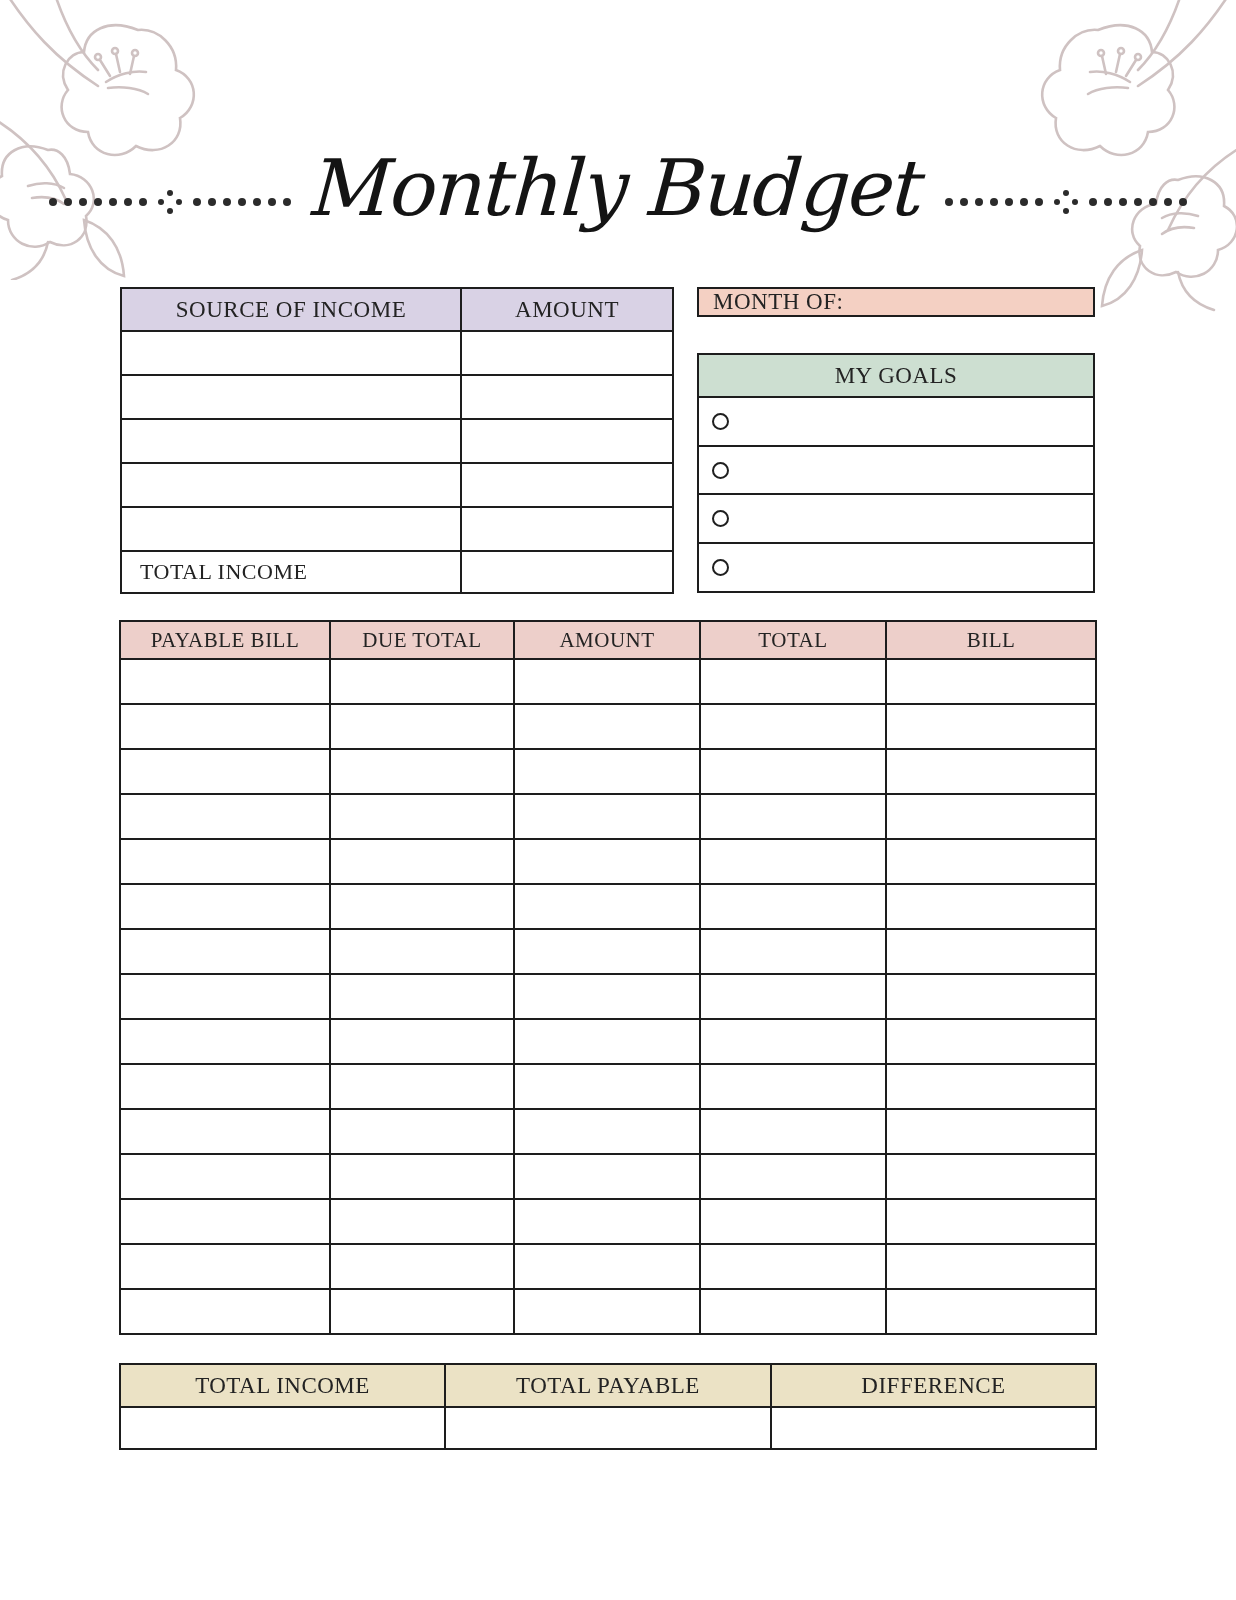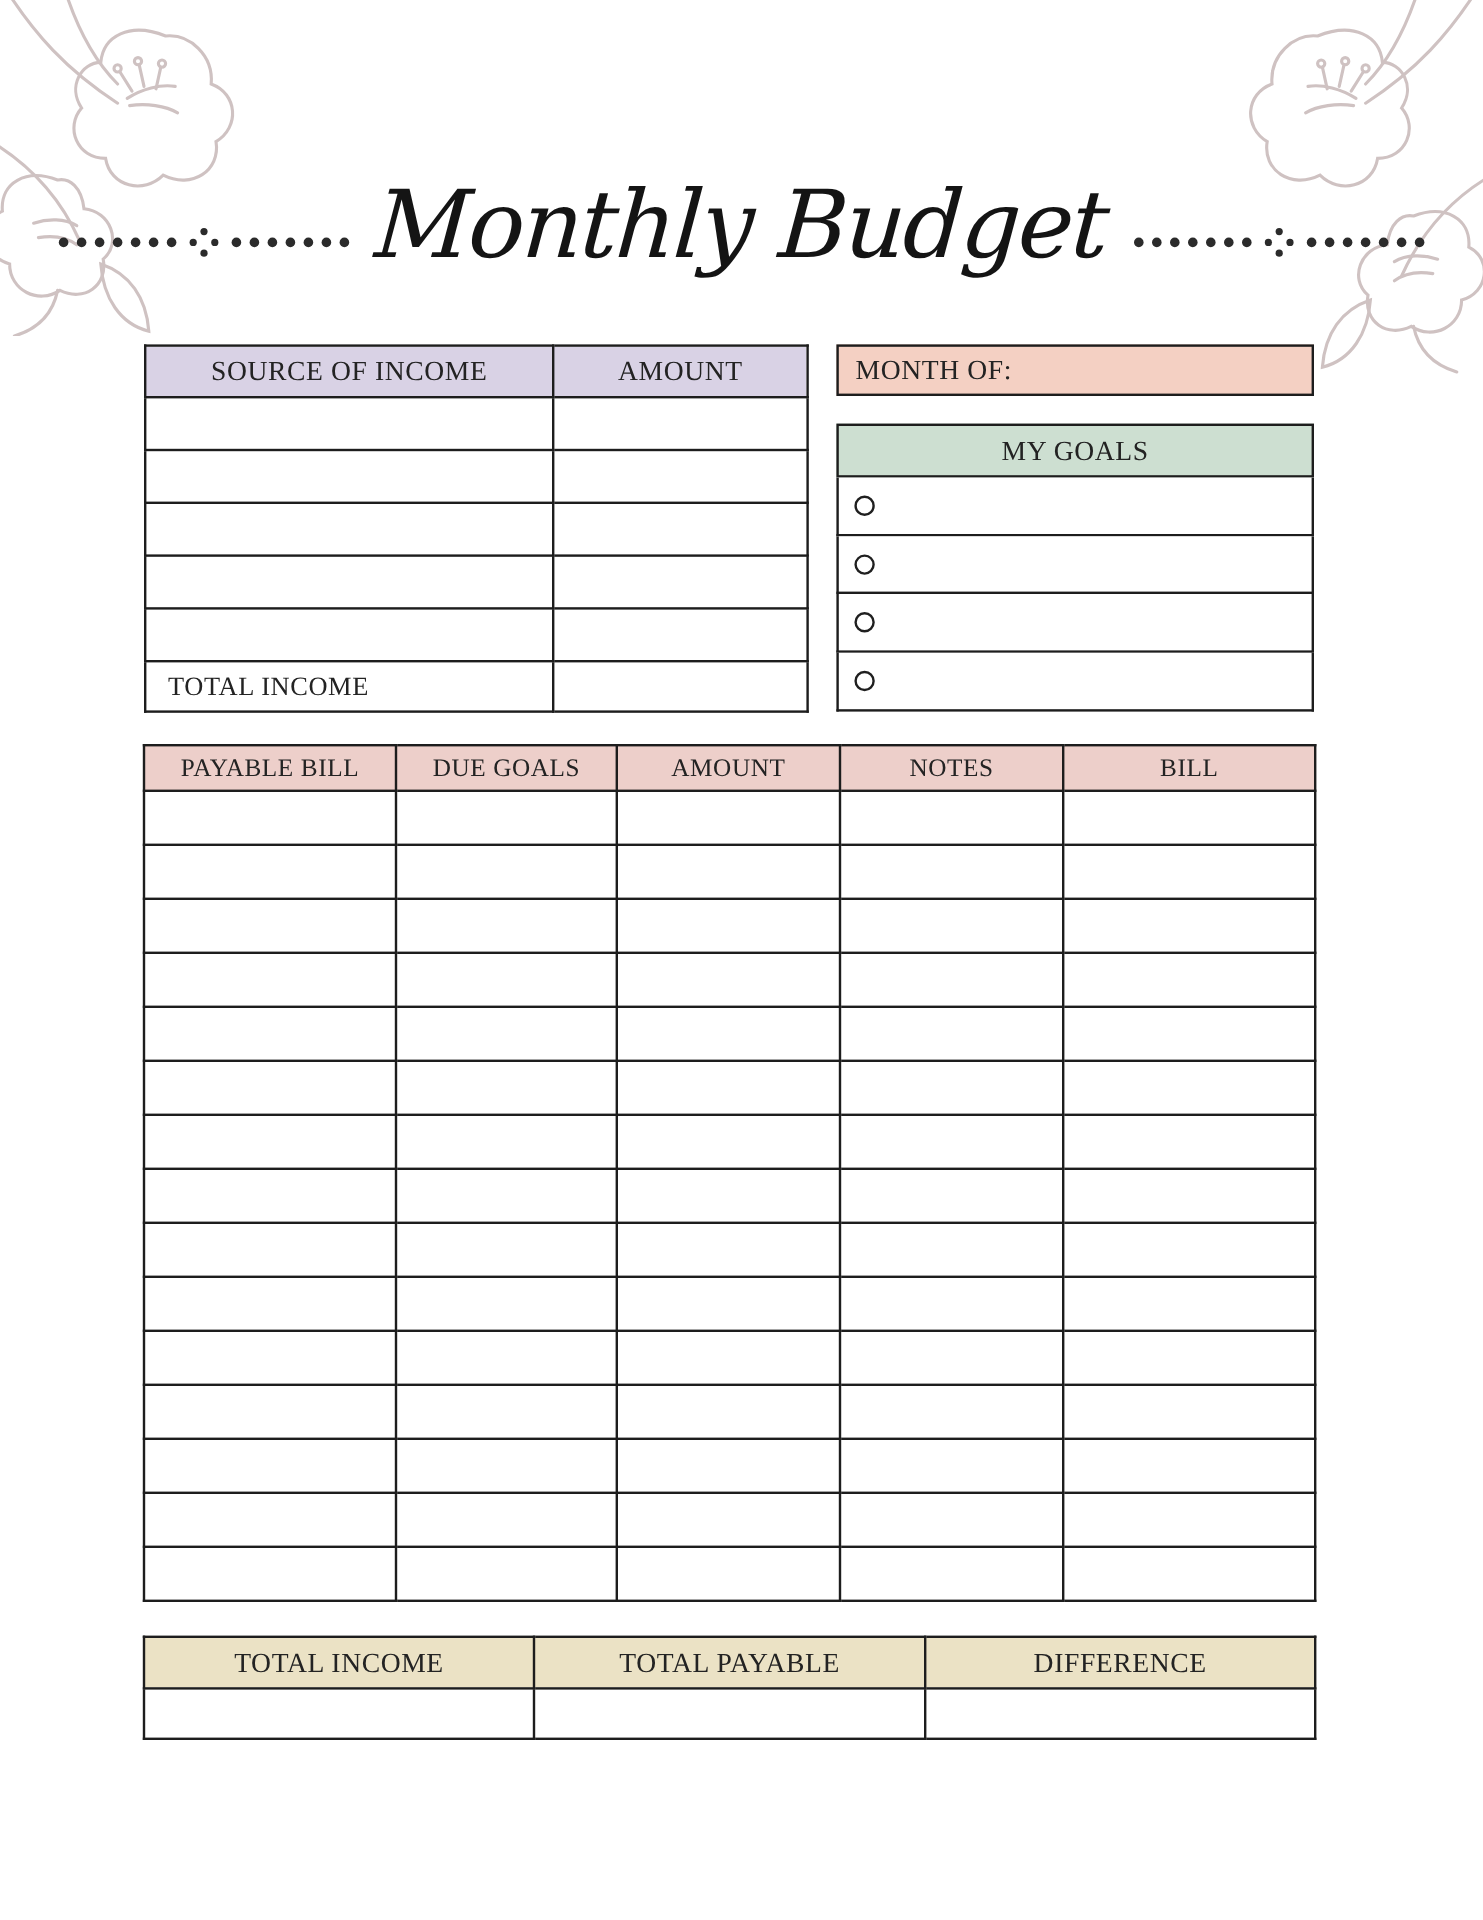--- a/index.html
+++ b/index.html
@@ -33,21 +33,21 @@
   th { font-weight:400; }
 
   
   .income-table { position:absolute; left:120px; top:287px; width:552px; }
   .income-table th { height:43px; background:#d9d2e5; font-size:23px; text-align:center; letter-spacing:.5px; }
   .income-table td { height:44px; background:#ffffff; font-size:22px; }
   .income-table tr.total td { height:42px; }
   .income-table td.label { text-align:left; padding-left:18px; letter-spacing:.5px; }
 
   
-  .month-box { position:absolute; left:697px; top:287px; width:398px; height:43px;
+  .month-box { position:absolute; left:697px; top:287px; width:398px; height:30px;
                background:#f4d0c3; border:2px solid #1d1d1d; display:flex; align-items:center;
                padding-left:14px; font-size:23px; letter-spacing:.5px; }
 
   
   .goals { position:absolute; left:697px; top:353px; width:398px; }
   .goals-header { height:45px; background:#cddfd1; border:2px solid #1d1d1d;
                   display:flex; align-items:center; justify-content:center;
                   font-size:23px; letter-spacing:.5px; }
   .goal-row { height:48.7px; background:#ffffff; border:2px solid #1d1d1d; border-top:none;
               display:flex; align-items:center; padding-left:13px; gap:10px; }
@@ -237,23 +237,23 @@
     <colgroup>
       <col style="width:210px">
         <col style="width:184px">
         <col style="width:186px">
       <col style="width:186px">
         <col style="width:210px">
     </colgroup>
     <thead>
       <tr>
           <th>PAYABLE BILL</th>
-          <th>DUE GOALS</th>
+          <th>DUE TOTAL</th>
           <th>AMOUNT</th>
-          <th>NOTES</th>
+          <th>TOTAL</th>
           <th>BILL</th>
         </tr>
     </thead>
     <tbody>
         <tr>
         <td></td>
         <td></td>
         <td></td>
         <td></td>
         <td></td>

